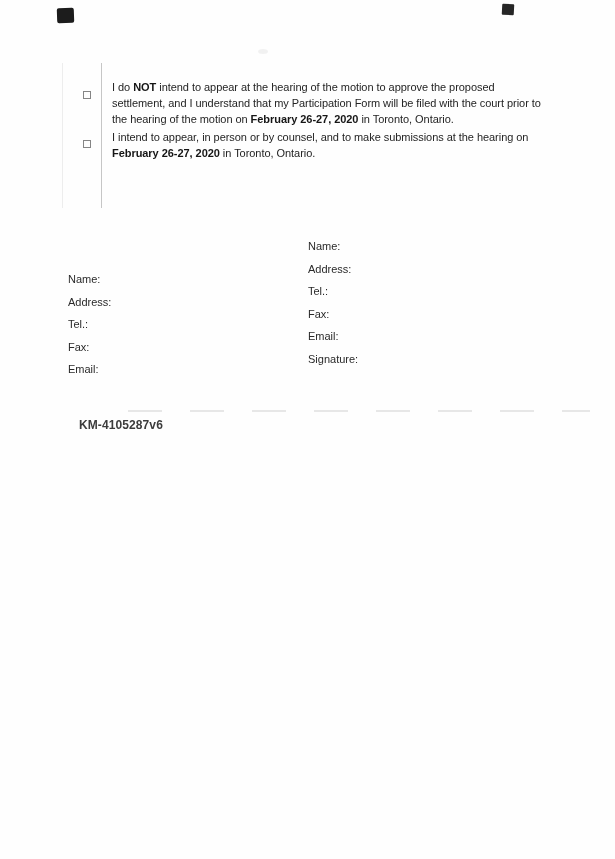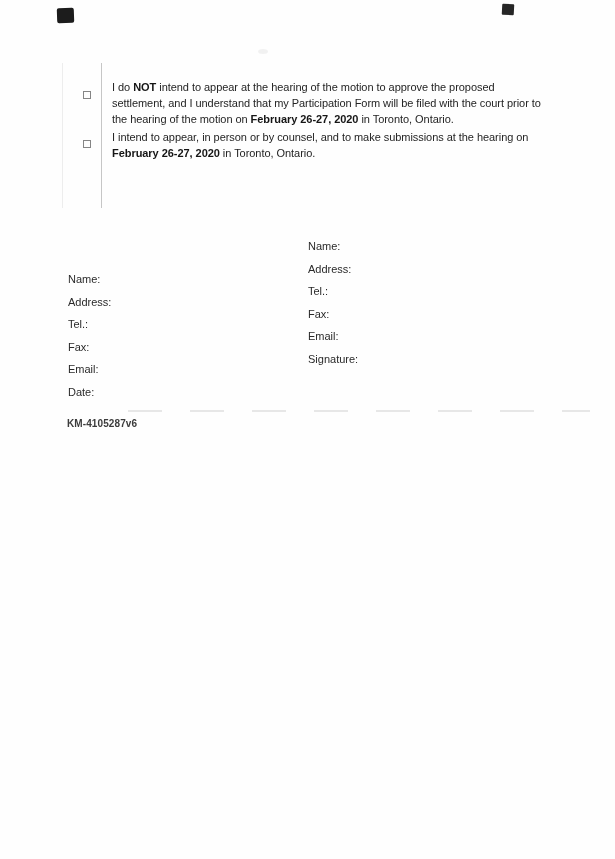--- a/index.html
+++ b/index.html
@@ -49,21 +49,21 @@
   .col-my { left: 68px; top: 227px; width: 232px; }
   .col-lawyer { left: 308px; top: 227px; width: 240px; }
   .col h2 { font-size: 11px; line-height: 15.5px; font-weight: 700;
             color: #1b1b1b; letter-spacing: -0.05px; }
   .fields { list-style: none; }
   .col-my .fields { margin-top: 44px; }
   .col-lawyer .fields { margin-top: 11px; }
   .field { font-size: 11px; line-height: 16px; height: 22.6px; color: #2a2a2a; }
 
   
-  .doc-id { position: absolute; left: 67px; top: 418px; font-size: 10px;
+  .doc-id { position: absolute; left: 79px; top: 418px; font-size: 12px;
             font-weight: 700; color: #3c3c3c; letter-spacing: 0.1px; }
 </style>
 </head>
 <body>
 
 <div class="art-tl"></div>
 <div class="art-tr"></div>
 <div class="blotch"></div>
 <div class="smudge"></div>
 
@@ -83,21 +83,20 @@
   </div>
 </section>
 
 <section class="col col-my">
   <ul class="fields">
     <li class="field">Name:</li>
     <li class="field">Address:</li>
     <li class="field">Tel.:</li>
     <li class="field">Fax:</li>
     <li class="field">Email:</li>
-    <li class="field">Date:</li>
   </ul>
 </section>
 
 <section class="col col-lawyer">
   <ul class="fields">
     <li class="field">Name:</li>
     <li class="field">Address:</li>
     <li class="field">Tel.:</li>
     <li class="field">Fax:</li>
     <li class="field">Email:</li>

